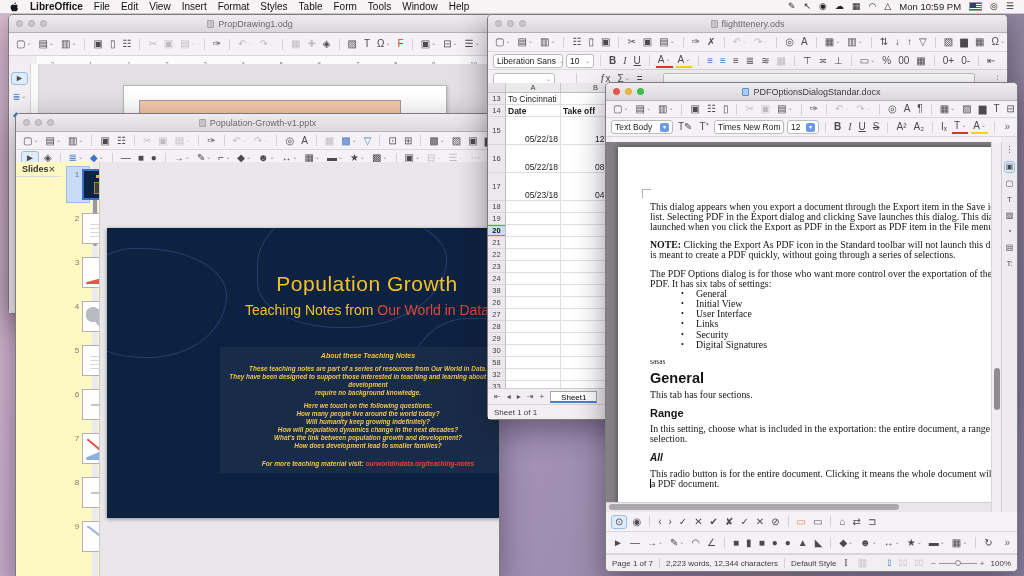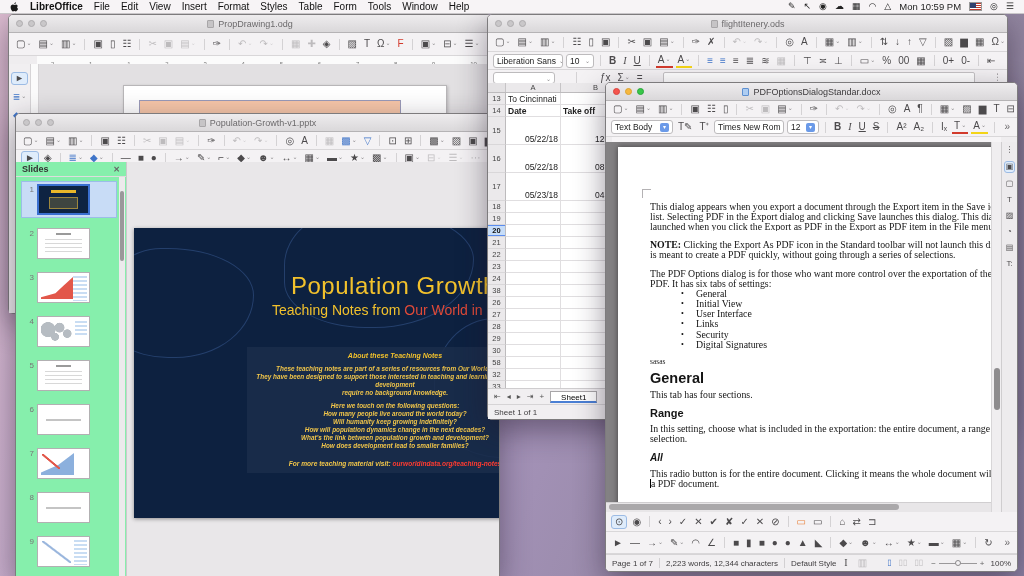--- a/index.html
+++ b/index.html
@@ -52,21 +52,21 @@
 .sidetools .tbi{font-size:9px}
 .vruler{width:8px;background:#fbfbfb;border-right:1px solid #d6d4d6}
 .dcanvas{flex:1;background:#e2e0e2;position:relative;overflow:hidden}
 .dpage{position:absolute;left:84px;top:21px;width:324px;height:240px;background:#fff;border:1px solid #b8b6b8;box-shadow:1px 1px 3px rgba(0,0,0,.2)}
 .peach{position:absolute;left:15px;top:14px;width:262px;height:70px;background:#f6c6a8;border:1px solid #9a9ab8}
 .sun{position:absolute;left:126px;top:30px;width:56px;height:56px;border-radius:50%;background:#f4ee9a;border:1px solid #8888aa}
 
 
 #impresswin{left:15px;top:113px;width:485px;height:464px;z-index:20;border-radius:5px 5px 0 0}
 .ibody{position:absolute;left:0;top:48px;right:0;bottom:0;display:flex;overflow:hidden}
-.slidepanel{width:111px;background:#86efac;border-right:1px solid #cbc9cb;display:flex;flex-direction:column}
+.slidepanel{width:84px;background:#fef9c3;border-right:1px solid #cbc9cb;display:flex;flex-direction:row}
 .sphead{height:15px;display:flex;align-items:center;padding:0 6px;font-size:9px;font-weight:bold;color:#333;border-bottom:1px solid #ddd}
 .spclose{margin-left:auto;font-size:8px;color:#666}
 .slist{flex:1;overflow:hidden;padding-top:5px;position:relative}
 .slitem{display:flex;gap:3px;margin:0 10px 9px 6px;align-items:flex-start;padding:2px}
 .slitem.sel{background:#c8dcf6;outline:1px solid #9bbde8}
 .snum{width:10px;text-align:right;font-size:8px;color:#777;flex:0 0 auto;margin-top:1px}
 .thumb{width:53px;height:31px;background:#fff;border:1px solid #b2b0b2;position:relative;overflow:hidden;flex:0 0 auto}
 .slitem.sel .thumb{border:2px solid #3a6fd0}
 .k-title{background:#0e2342}
 .k-title::before{content:"";position:absolute;left:12px;right:12px;top:4px;height:3px;background:#e8b62a}
@@ -83,33 +83,33 @@
 .k-chart-line::before{content:"";position:absolute;left:4px;top:4px;width:29px;height:22px;background:linear-gradient(to top right,transparent 46%,#9ab6dd 49%,#9ab6dd 52%,transparent 55%)}
 .k-chart-line::after{content:"";position:absolute;right:2px;top:3px;width:13px;height:25px;background:repeating-linear-gradient(#c9ddf3 0 2px,#fff 2px 4px)}
 .pscroll{position:absolute;right:1px;top:0;width:6px;height:100%;background:#eceaec}
 .pscroll i{position:absolute;left:1px;top:14px;width:4px;height:70px;background:#9a989a;border-radius:2px}
 .iworkspace{flex:1;background:#e9e7e9;position:relative;overflow:hidden}
 .slide{position:absolute;left:7px;top:66px;width:420px;height:290px;background:#0d2140;overflow:hidden;box-shadow:0 1px 4px rgba(0,0,0,.4)}
 .slide .map1,.slide .map2,.slide .map3{position:absolute;border:1px solid rgba(80,120,190,.35);border-radius:40% 60% 55% 45%/50% 45% 60% 40%}
 .map1{left:-30px;top:20px;width:150px;height:110px}
 .map2{left:150px;top:-20px;width:190px;height:120px;border-radius:60% 40% 50% 50%/40% 55% 45% 60%}
 .map3{left:300px;top:90px;width:160px;height:140px}
-.stitle{position:absolute;left:0;top:44px;width:520px;text-align:center;font-size:24px;color:#f2c12c;letter-spacing:.5px}
+.stitle{position:absolute;left:0;top:44px;width:520px;text-align:center;font-size:21px;color:#f2c12c;letter-spacing:.5px}
 .ssub{position:absolute;left:0;top:74px;width:520px;text-align:center;font-size:14px}
 .ssub .y{color:#f2c12c}.ssub .r{color:#e04a38}
 .aboutbox{position:absolute;left:113px;top:119px;width:296px;height:126px;background:rgba(26,44,74,.88);padding-top:4px;text-align:center}
 .sa-head{font:italic bold 7px/9px "Liberation Sans",sans-serif;color:#f2c12c}
 .sa-b{font:italic 6.4px/8px "Liberation Sans",sans-serif;color:#f0c54a;font-weight:bold}
 .sa-gap{height:5px}
 .sa-foot{font:italic bold 6.6px/8px "Liberation Sans",sans-serif;color:#f0c54a}
 .sa-foot .link{color:#ff3b30}
 
 
 #calcwin{left:487px;top:14px;width:521px;height:406px;z-index:30}
-.fbar{display:flex;align-items:flex-start;background:#f4f2f4;border-bottom:1px solid #cfcdcf;padding:2px 5px;gap:18px;height:18px}
+.fbar{display:flex;align-items:center;background:#f4f2f4;border-bottom:1px solid #cfcdcf;padding:2px 5px;gap:18px;height:18px}
 .namebox{width:62px;height:12px}
 .finput{flex:1;height:12px;background:#fff;border:1px solid #c4c2c4;border-radius:2px}
 .fhandle{color:#8a888a;font-size:9px}
 .grid{position:absolute;left:0;top:68px;right:0;bottom:31px;background:#fff;font-size:8.5px;color:#222;overflow:hidden}
 .colhead{display:flex;height:10px;background:#ebe9eb;border-bottom:1px solid #bdbbbd;color:#444;font-size:7.5px}
 .ch{border-right:1px solid #c6c4c6;text-align:center;line-height:10px}
 .ch.rh0{width:18px;background:#e4e2e4}
 .ch.ca{width:55px}.ch.cb{width:70px}.ch.cf{flex:1}
 .crow{display:flex}
 .rh{width:18px;background:#ebe9eb;border-right:1px solid #bdbbbd;border-bottom:1px solid #d9d7d9;color:#444;font-size:7.5px;display:flex;align-items:center;justify-content:center;flex:0 0 auto}

